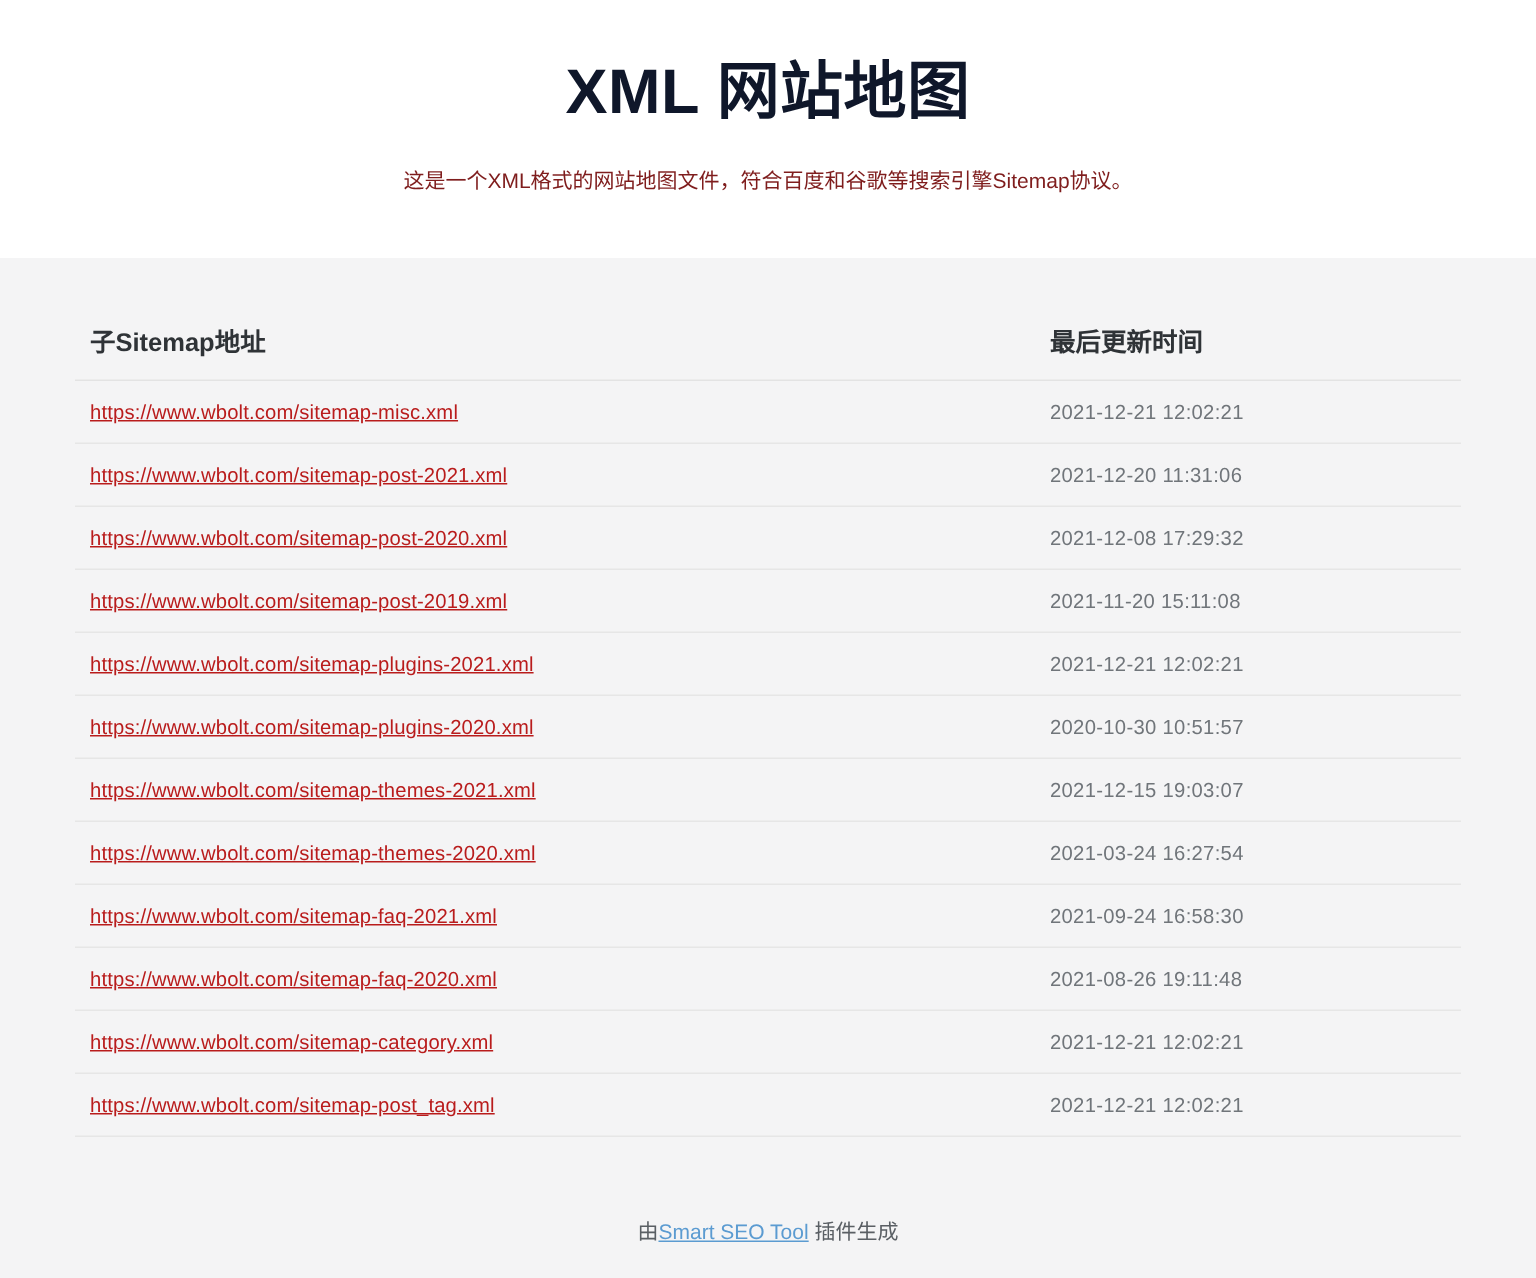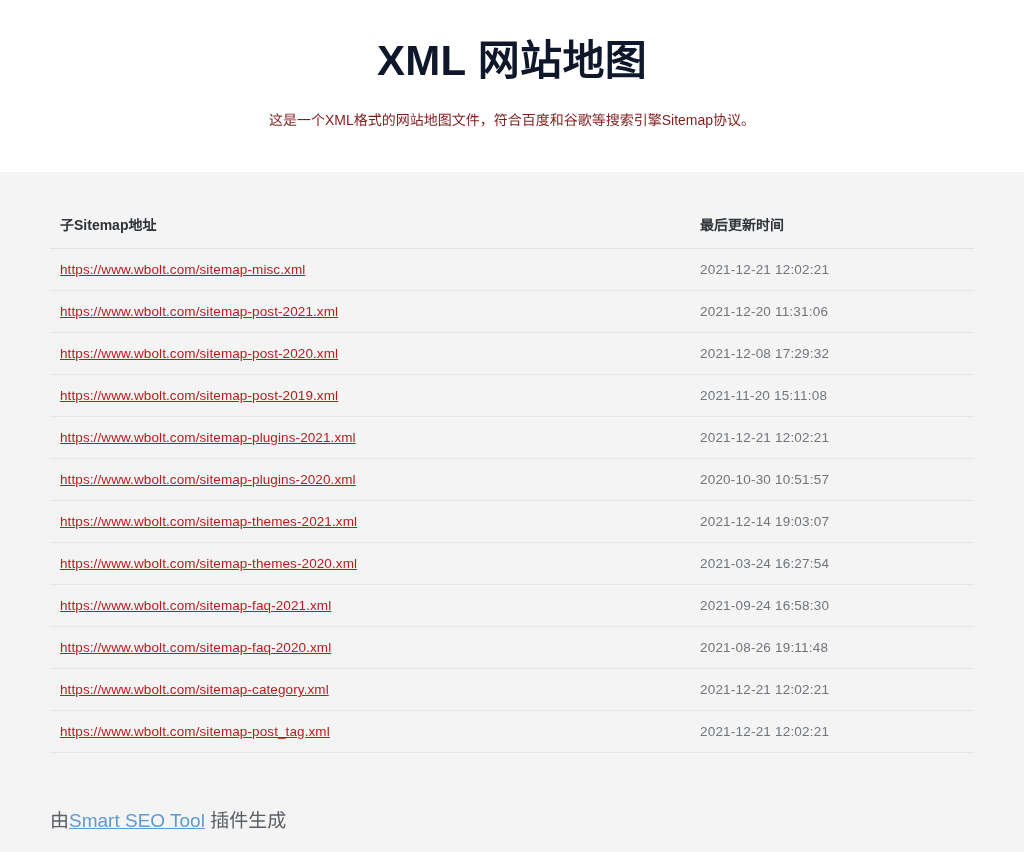--- a/index.html
+++ b/index.html
@@ -58,21 +58,21 @@
 
   
   table.sitemap-table {
     width: 100%;
     border-collapse: collapse;
     table-layout: fixed;
     margin-top: 30px;
   }
   table.sitemap-table th {
     text-align: left;
-    font-size: 14px;
+    font-size: 17px;
     font-weight: bold;
     color: #2f3337;
     padding: 12px 0 14px 10px;
     border-bottom: 1px solid #e3e3e3;
     vertical-align: middle;
   }
   table.sitemap-table td {
     font-size: 13.5px;
     padding: 13px 0 13px 10px;
     border-bottom: 1px solid #e6e6e6;
@@ -91,23 +91,23 @@
   }
 
   .time-cell {
     color: #70757a;
     font-size: 13.5px;
     letter-spacing: 0.2px;
   }
 
   
   .page-footer {
-    text-align: left;
+    text-align: center;
     padding-top: 52px;
-    font-size: 19px;
+    font-size: 14px;
     color: #5a5f64;
   }
   .footer-link {
     color: #5b9bd1;
     text-decoration: underline;
     cursor: pointer;
   }
 </style>
 </head>
 <body>
@@ -151,21 +151,21 @@
           <tr>
             <td><a class="sitemap-link">https://www.wbolt.com/sitemap-plugins-2021.xml</a></td>
             <td class="time-cell">2021-12-21 12:02:21</td>
           </tr>
           <tr>
             <td><a class="sitemap-link">https://www.wbolt.com/sitemap-plugins-2020.xml</a></td>
             <td class="time-cell">2020-10-30 10:51:57</td>
           </tr>
           <tr>
             <td><a class="sitemap-link">https://www.wbolt.com/sitemap-themes-2021.xml</a></td>
-            <td class="time-cell">2021-12-14 19:03:07</td>
+            <td class="time-cell">2021-12-15 19:03:07</td>
           </tr>
           <tr>
             <td><a class="sitemap-link">https://www.wbolt.com/sitemap-themes-2020.xml</a></td>
             <td class="time-cell">2021-03-24 16:27:54</td>
           </tr>
           <tr>
             <td><a class="sitemap-link">https://www.wbolt.com/sitemap-faq-2021.xml</a></td>
             <td class="time-cell">2021-09-24 16:58:30</td>
           </tr>
           <tr>

